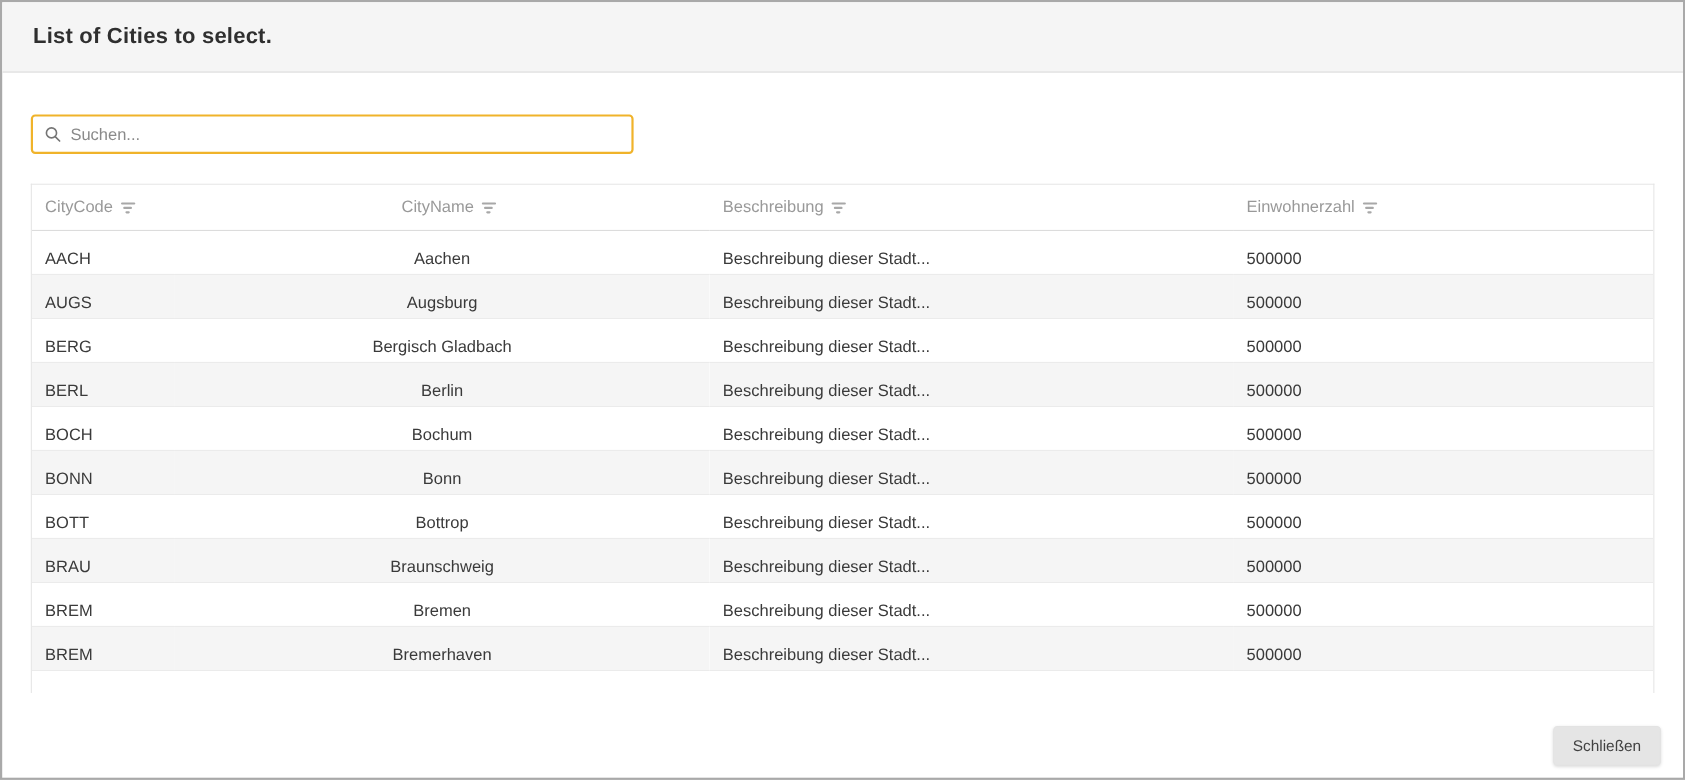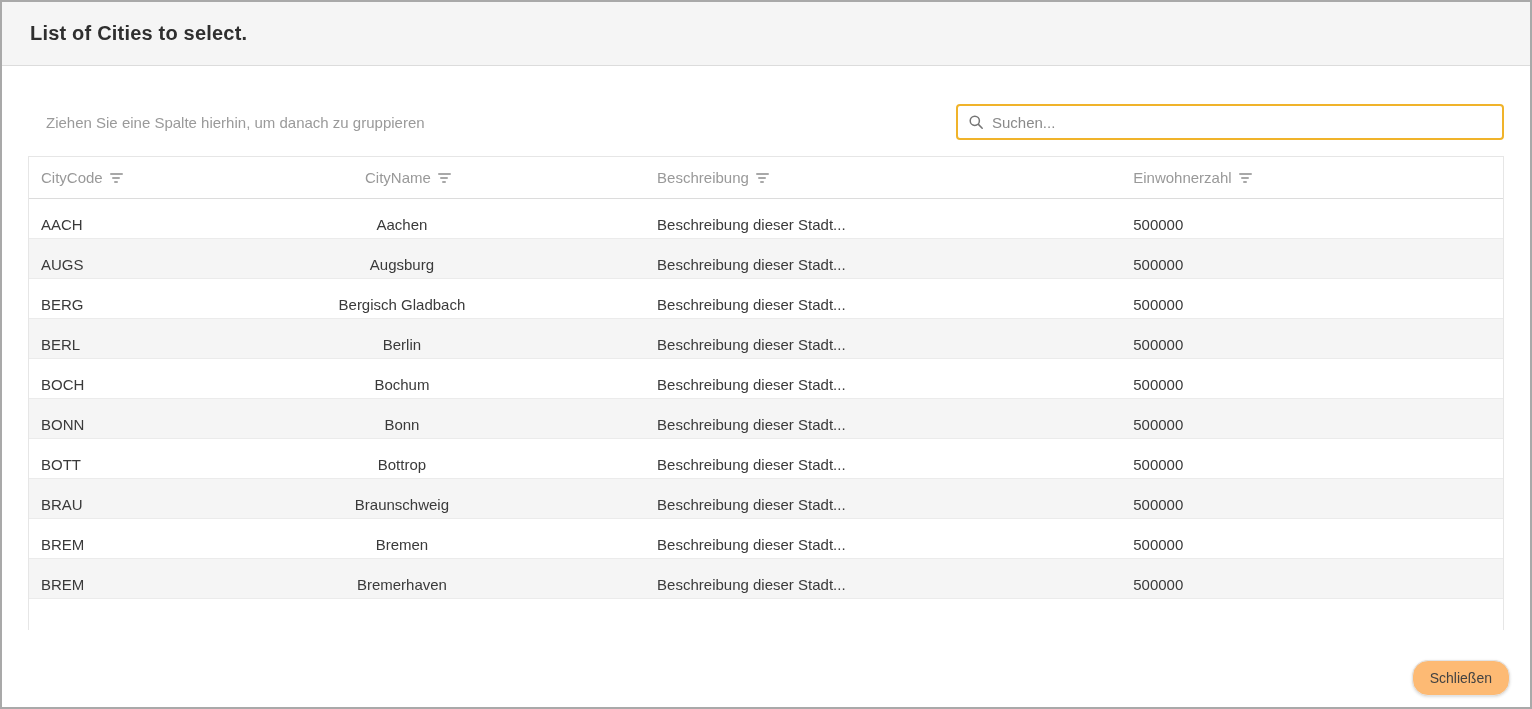--- a/index.html
+++ b/index.html
@@ -45,21 +45,21 @@
   }
   .search-box .sicon { flex:0 0 auto; display:flex; align-items:center; margin-right:8px; }
   .search-box input {
     flex:1 1 auto; border:none; outline:none;
     font-family:"Liberation Sans","DejaVu Sans",sans-serif;
     font-size:15px; color:#737373; background:transparent;
   }
   .search-box input::placeholder { color:#8a8a8a; opacity:1; }
 
   .grid-wrap {
-    margin-top:16px; height:474px; overflow:hidden;
+    margin-top:27px; height:474px; overflow:hidden;
     border-left:1px solid #e6e6e6; border-right:1px solid #e6e6e6; border-top:1px solid #e6e6e6;
   }
   table.grid { width:100%; border-collapse:collapse; table-layout:fixed; }
   table.grid col.c-code { width:8.8%; }
   table.grid col.c-name { width:33.0%; }
   table.grid col.c-desc { width:32.3%; }
   table.grid col.c-pop  { width:25.9%; }
   table.grid th {
     height:41px; font-size:15px; font-weight:400; color:#999999;
     text-align:left; padding:0 0 0 12px;
@@ -85,40 +85,39 @@
   .filter-icon i:nth-child(3){ width:4px; }
 
   .footer {
     flex:0 0 77px; height:77px;
     display:flex; justify-content:flex-end; align-items:flex-start;
     padding:30px 20px 0 0;
   }
   .close-btn {
     font-family:"Liberation Sans","DejaVu Sans",sans-serif;
     font-size:14px; color:#424242;
-    background:#fdba74;
-    border:1px solid #e3e3e3; border-radius:16px;
+    background:#e5e5e5;
+    border:1px solid #e3e3e3; border-radius:4px;
     padding:9px 17px;
     box-shadow:0 1px 3px rgba(0,0,0,.14);
     cursor:pointer;
   }
 </style>
 </head>
 <body>
 
 <div class="dialog">
 
   <div class="titlebar">
     <h1>List of Cities to select.</h1>
   </div>
 
   <div class="content">
 
     <div class="toolbar-row">
-      <div class="group-panel">Ziehen Sie eine Spalte hierhin, um danach zu gruppieren</div>
 
       <div class="search-box">
         <span class="sicon">
           <svg width="16" height="16" viewBox="0 0 16 16" fill="none">
             <circle cx="6.8" cy="6.8" r="4.6" stroke="#757575" stroke-width="1.5"></circle>
             <line x1="10.4" y1="10.4" x2="14.2" y2="14.2" stroke="#757575" stroke-width="1.5" stroke-linecap="round"></line>
           </svg>
         </span>
         <input type="text" placeholder="Suchen..." style="">
       </div>

